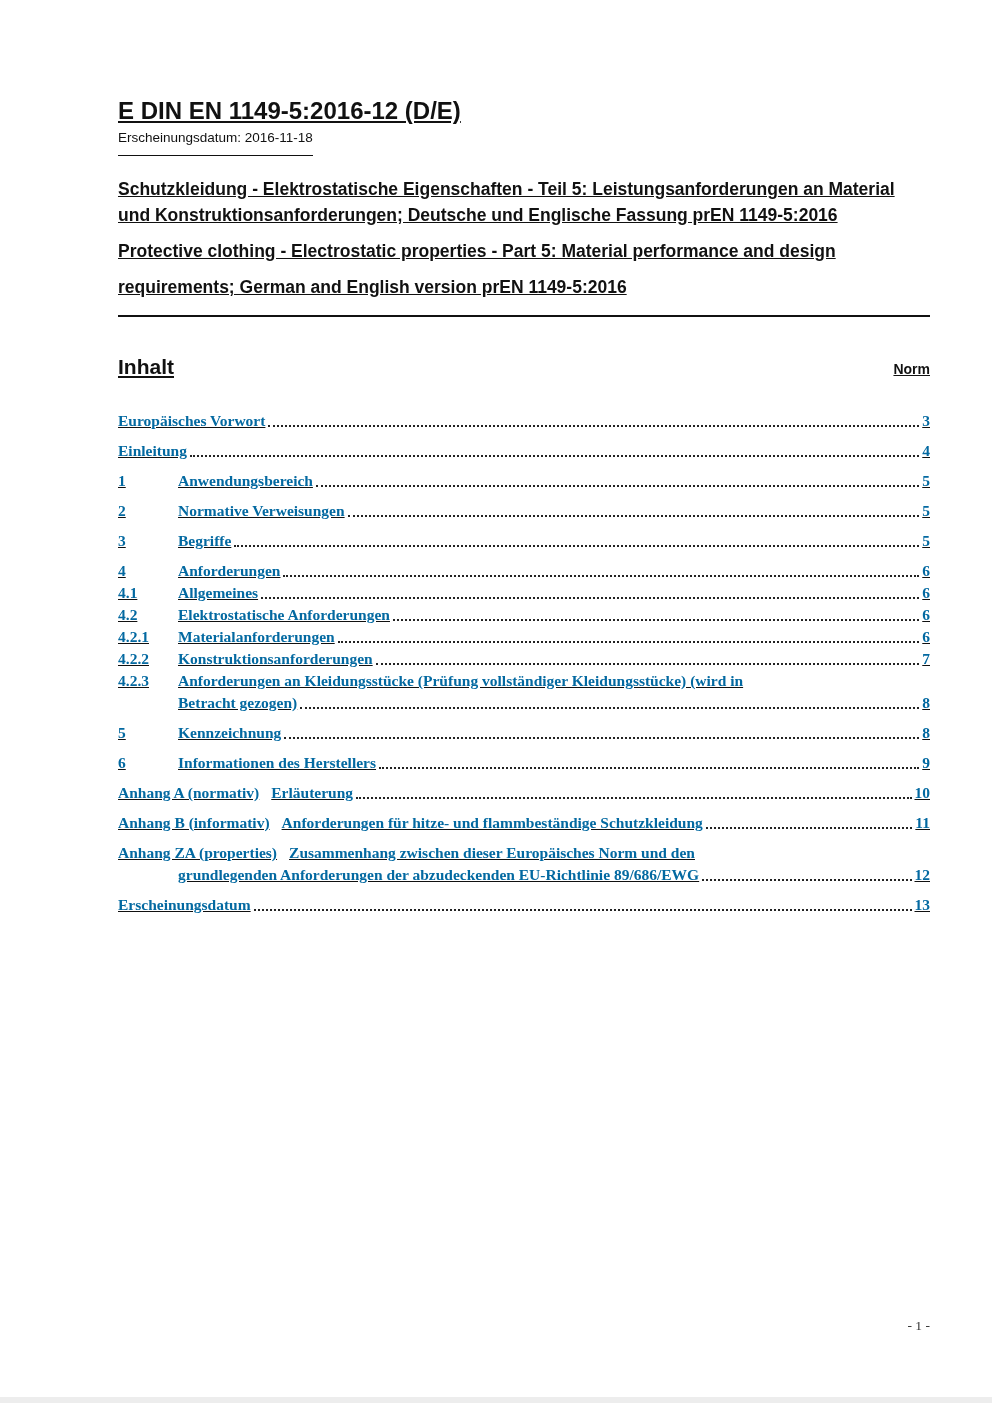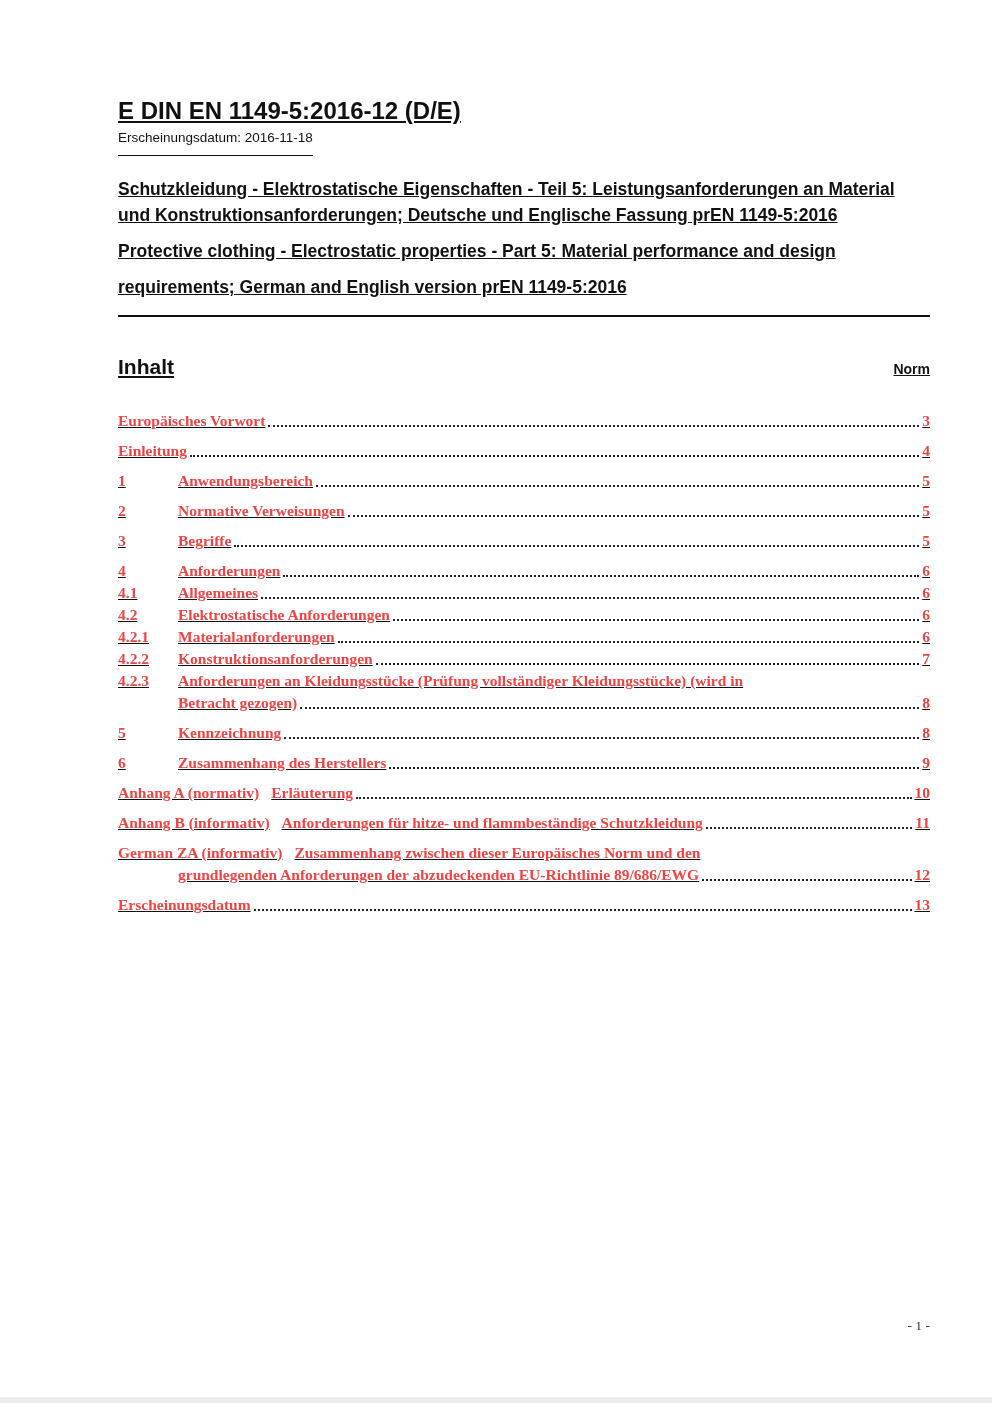--- a/index.html
+++ b/index.html
@@ -61,21 +61,21 @@
     align-items: baseline;
     margin-top: 38px;
   }
   .inhalt-heading { font-size: 21px; font-weight: bold; }
   .seite-label { font-size: 14px; font-weight: bold; }
   .toc {
     margin-top: 32px;
     font-family: "Liberation Serif", serif;
     font-weight: bold;
     font-size: 15.5px;
-    color: #ef4444;
+    color: #0369a1;
   }
   .toc-block { margin-top: 11px; }
   .toc-block.tight { margin-top: 3px; }
   .toc-block:first-child { margin-top: 0; }
   .toc-row {
     display: flex;
     align-items: flex-end;
     line-height: 19px;
   }
   .toc-row.cont { margin-top: 3px; }
@@ -233,21 +233,21 @@
           <span class="toc-num">5</span>
           <span class="toc-label">Kennzeichnung</span>
           <span class="toc-leader"></span>
           <span class="toc-page">8</span>
         </div>
       </div>
 
       <div class="toc-block">
         <div class="toc-row">
           <span class="toc-num">6</span>
-          <span class="toc-label">Zusammenhang des Herstellers</span>
+          <span class="toc-label">Informationen des Herstellers</span>
           <span class="toc-leader"></span>
           <span class="toc-page">9</span>
         </div>
       </div>
 
       <div class="toc-block">
         <div class="toc-row">
           <span class="toc-prefix">Anhang A (normativ)</span>
           <span class="toc-label">Erläuterung</span>
           <span class="toc-leader"></span>
@@ -259,21 +259,21 @@
         <div class="toc-row">
           <span class="toc-prefix">Anhang B (informativ)</span>
           <span class="toc-label">Anforderungen für hitze- und flammbeständige Schutzkleidung</span>
           <span class="toc-leader"></span>
           <span class="toc-page">11</span>
         </div>
       </div>
 
       <div class="toc-block">
         <div class="toc-row">
-          <span class="toc-prefix">German ZA (informativ)</span>
+          <span class="toc-prefix">Anhang ZA (properties)</span>
           <span class="toc-label">Zusammenhang zwischen dieser Europäisches Norm und den</span>
         </div>
         <div class="toc-row cont">
           <span class="toc-num"></span>
           <span class="toc-label">grundlegenden Anforderungen der abzudeckenden EU-Richtlinie 89/686/EWG</span>
           <span class="toc-leader"></span>
           <span class="toc-page">12</span>
         </div>
       </div>
 

